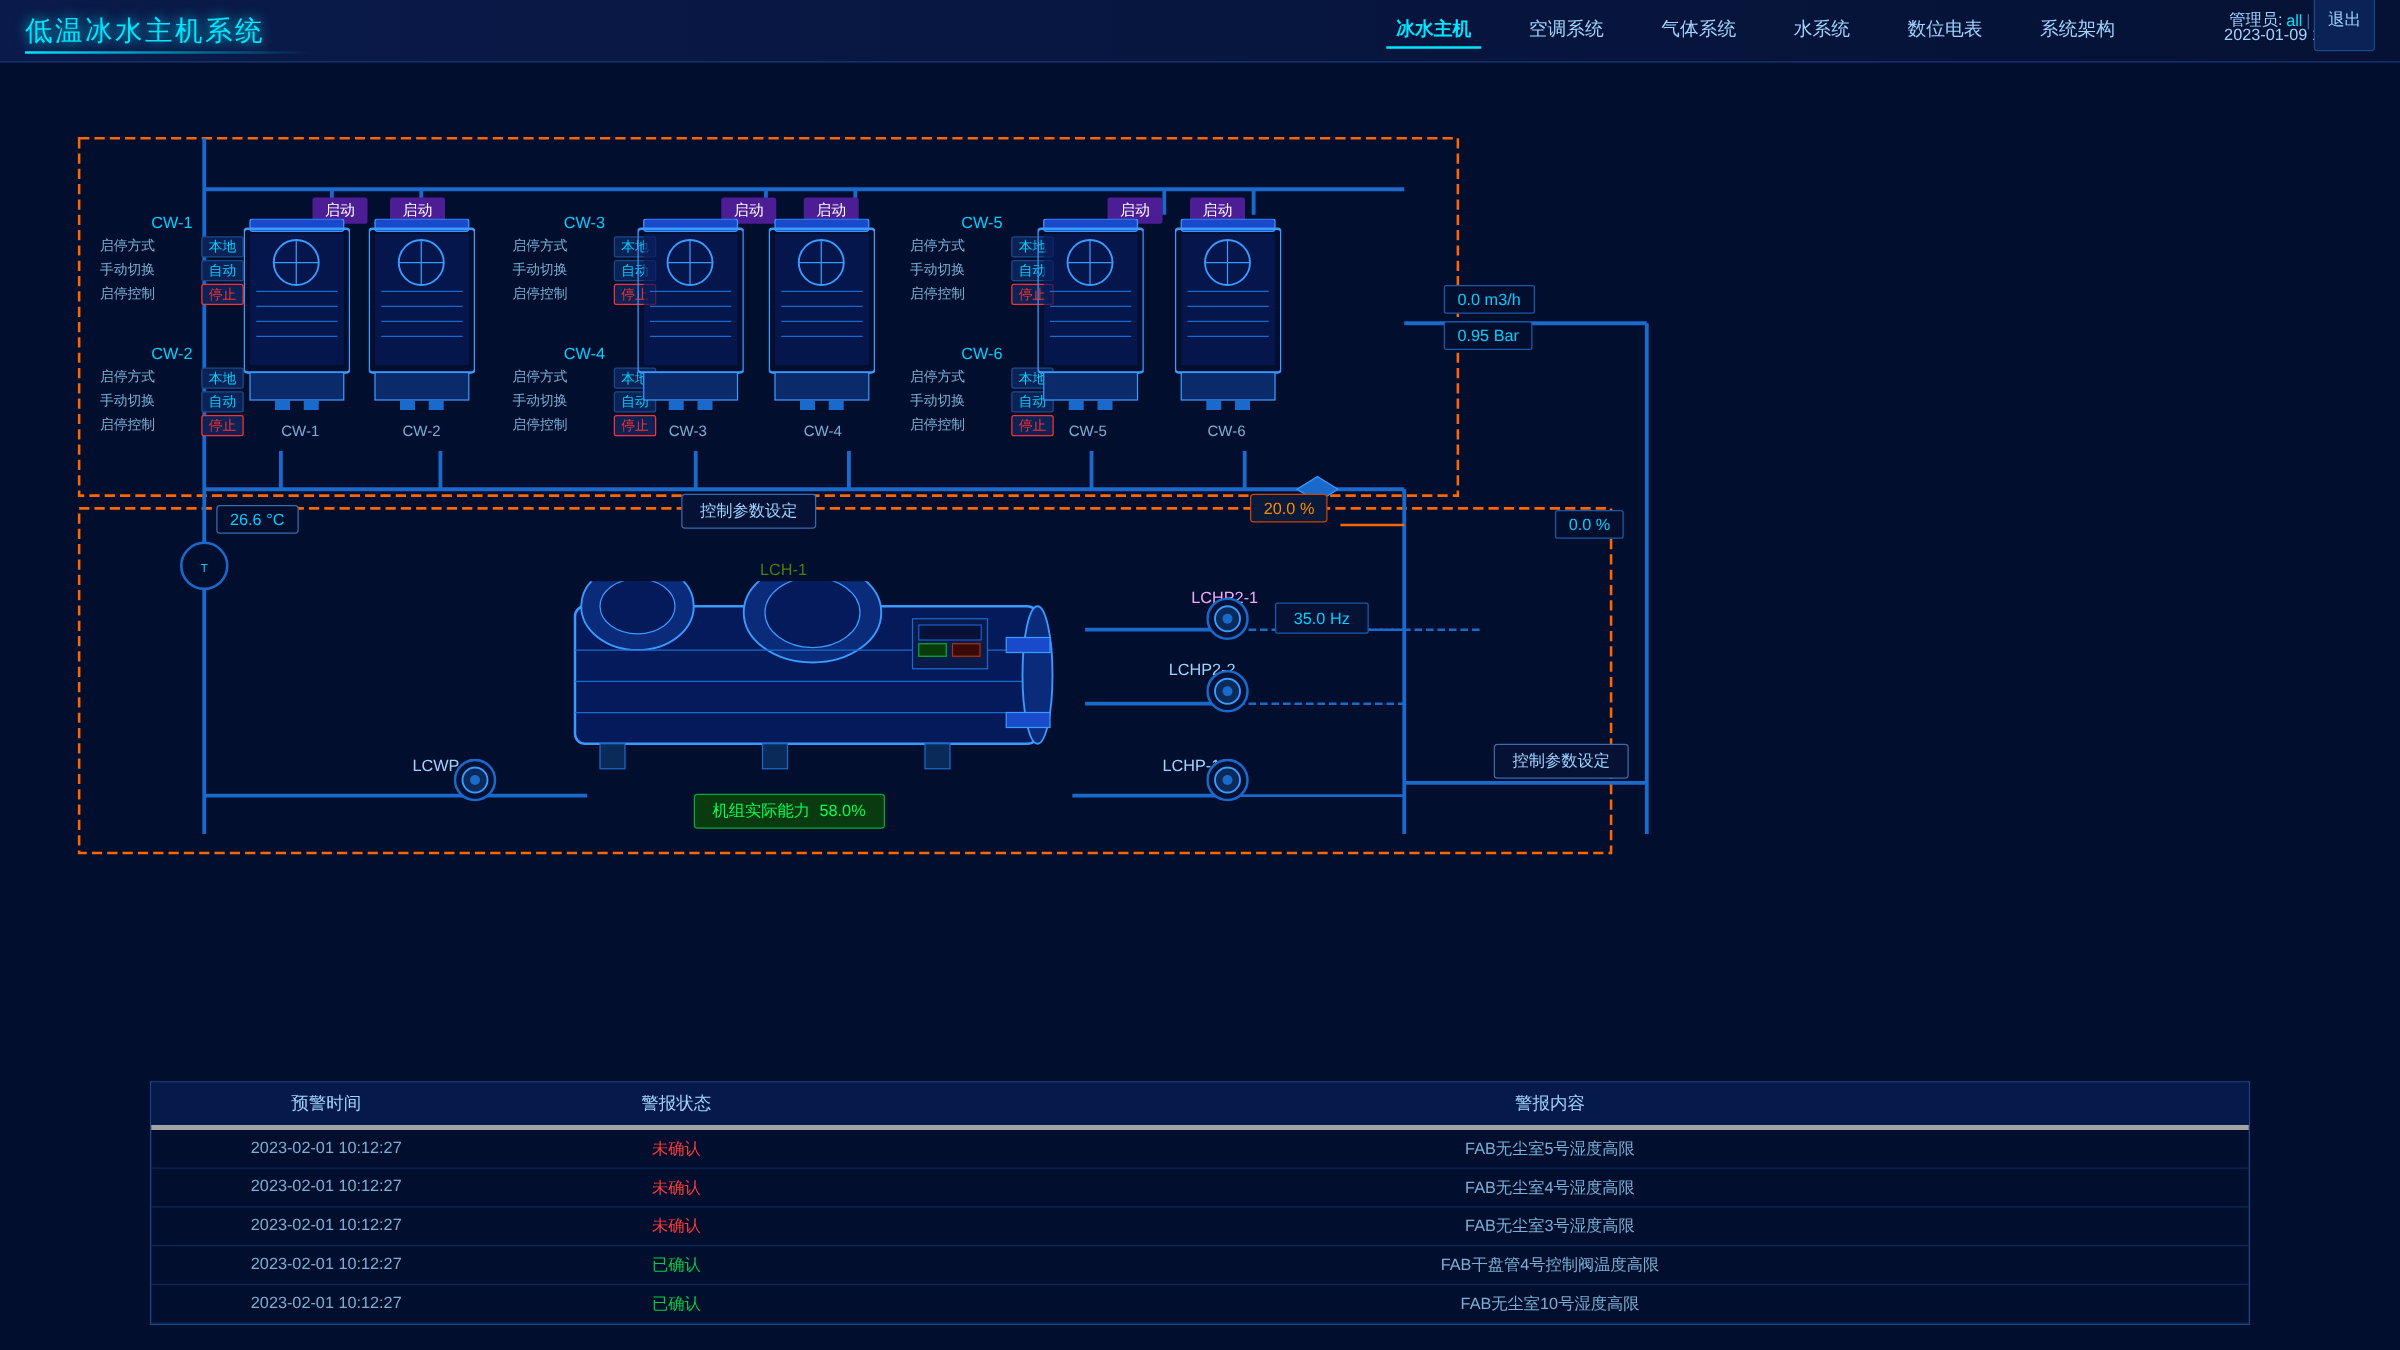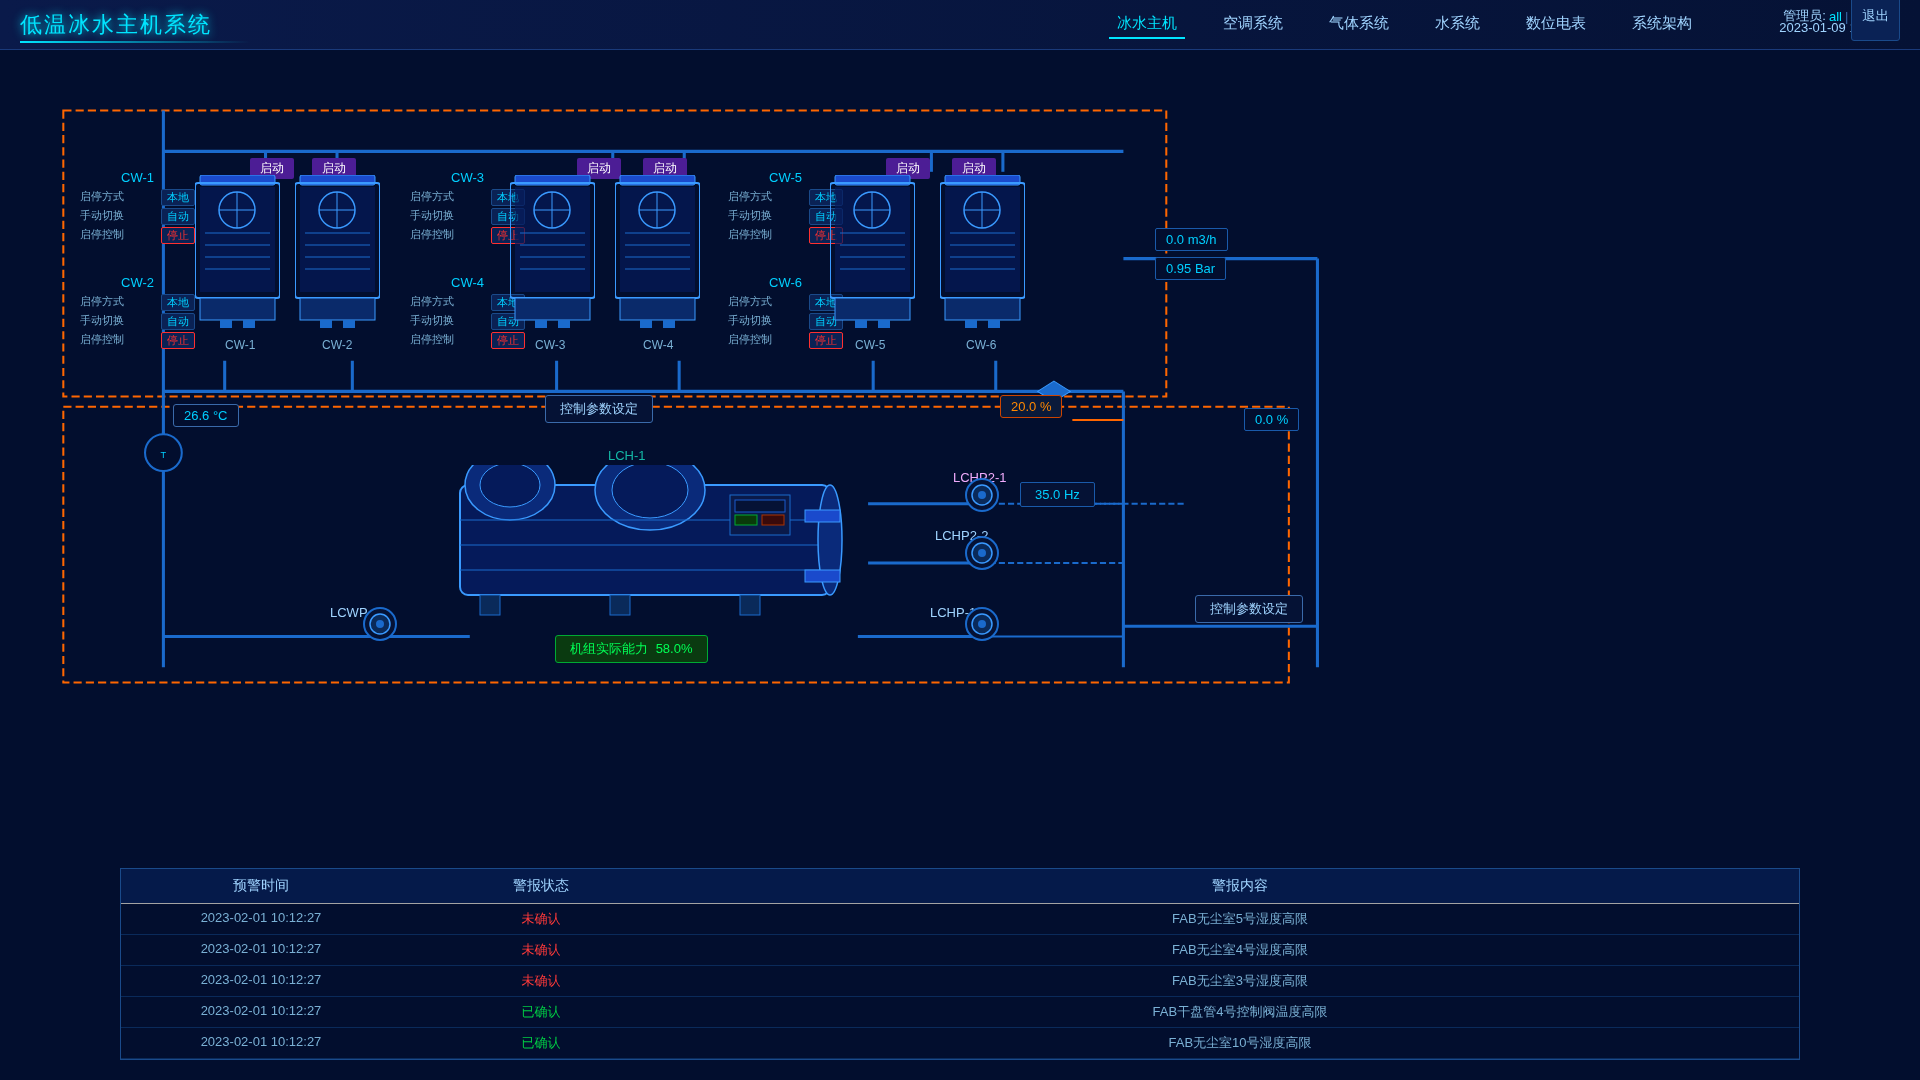--- a/index.html
+++ b/index.html
@@ -47,20 +47,21 @@
     }
     .nav-item {
       font-size: 15px;
       color: #a0d4ff;
       cursor: pointer;
       padding: 4px 8px;
     }
     .nav-item.active {
       color: #00e5ff;
       border-bottom: 2px solid #00e5ff;
+      font-weight: bold;
     }
     .datetime {
       position: absolute;
       right: 20px;
       top: 20px;
       font-size: 13px;
       color: #a0d4ff;
       margin-left: 36px;
     }
     .admin-bar {
@@ -175,21 +176,21 @@
       bottom: 20px;
       left: 120px;
       right: 120px;
       background: #020e2e;
       border: 1px solid #1a4a8a;
     }
     .alert-table-header {
       display: grid;
       grid-template-columns: 280px 280px 1fr;
       background: #051a4a;
-      border-bottom: 1px solid #a3a3a3;
+      border-bottom: 4px solid #a3a3a3;
       padding: 8px 0;
     }
     .alert-col-header {
       text-align: center;
       color: #a0d4ff;
       font-size: 14px;
     }
     .alert-row {
       display: grid;
       grid-template-columns: 280px 280px 1fr;
@@ -209,21 +210,21 @@
       position: absolute;
       top: 0;
       left: 0;
       width: 100%;
       height: 100%;
       pointer-events: none;
     }
 
     .lch-label {
       position: absolute;
-      color: #14b8a6;
+      color: #4d7c0f;
       font-size: 13px;
     }
   </style>
 </head>
 <body>
 
 <div class="header">
   <div class="logo">低温冰水主机系统</div>
   <div class="logo-underline"></div>
 

